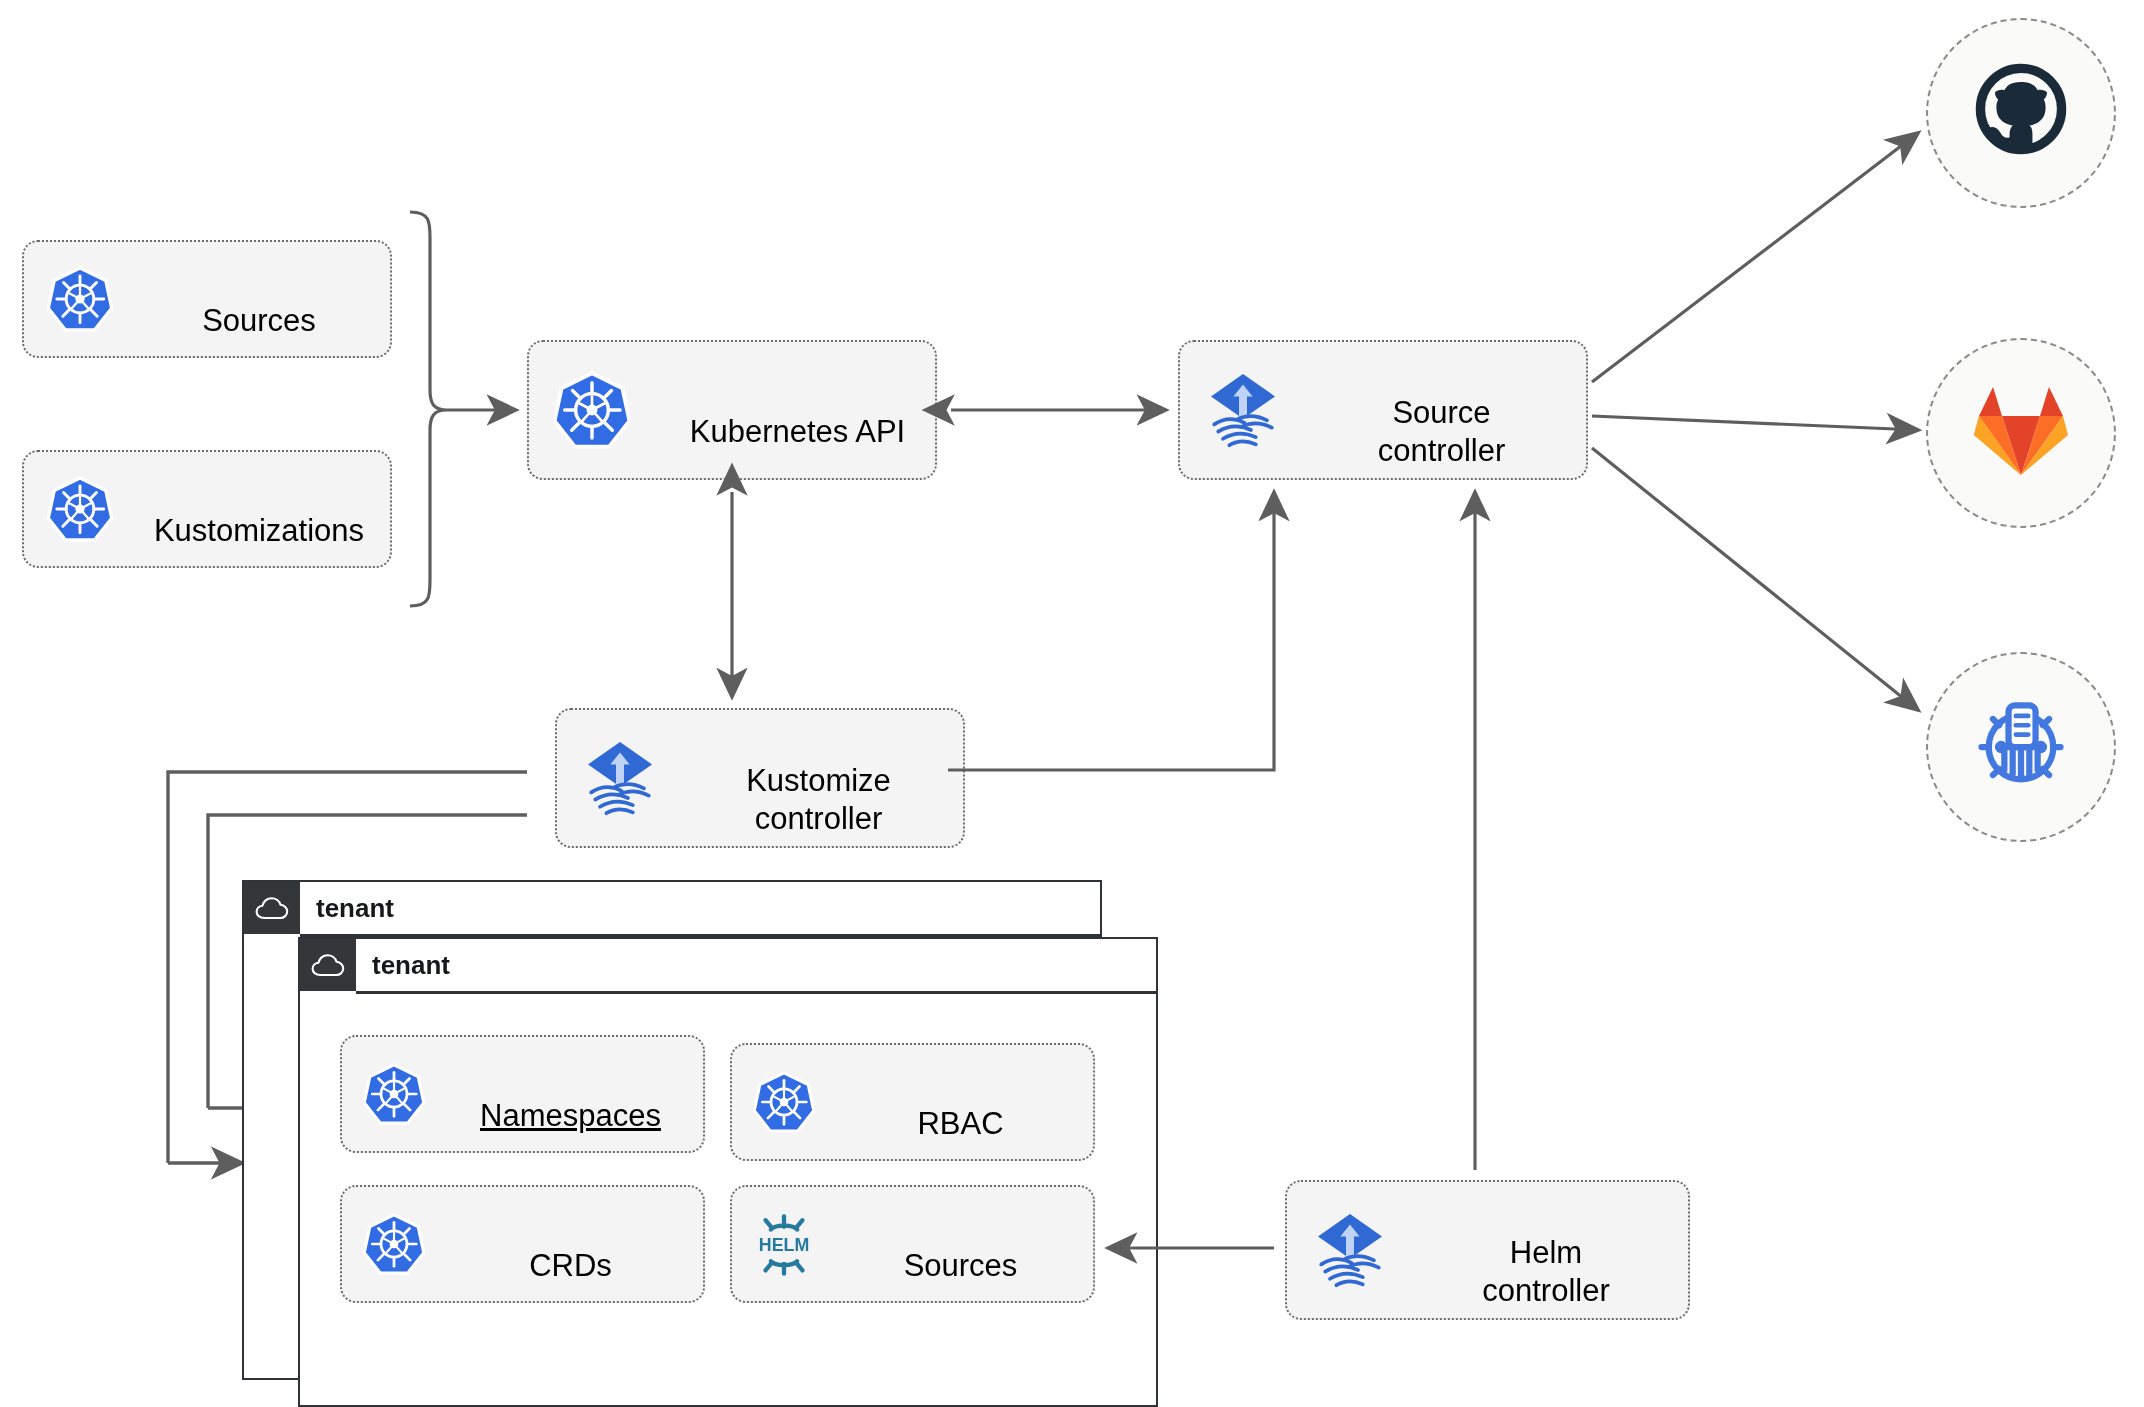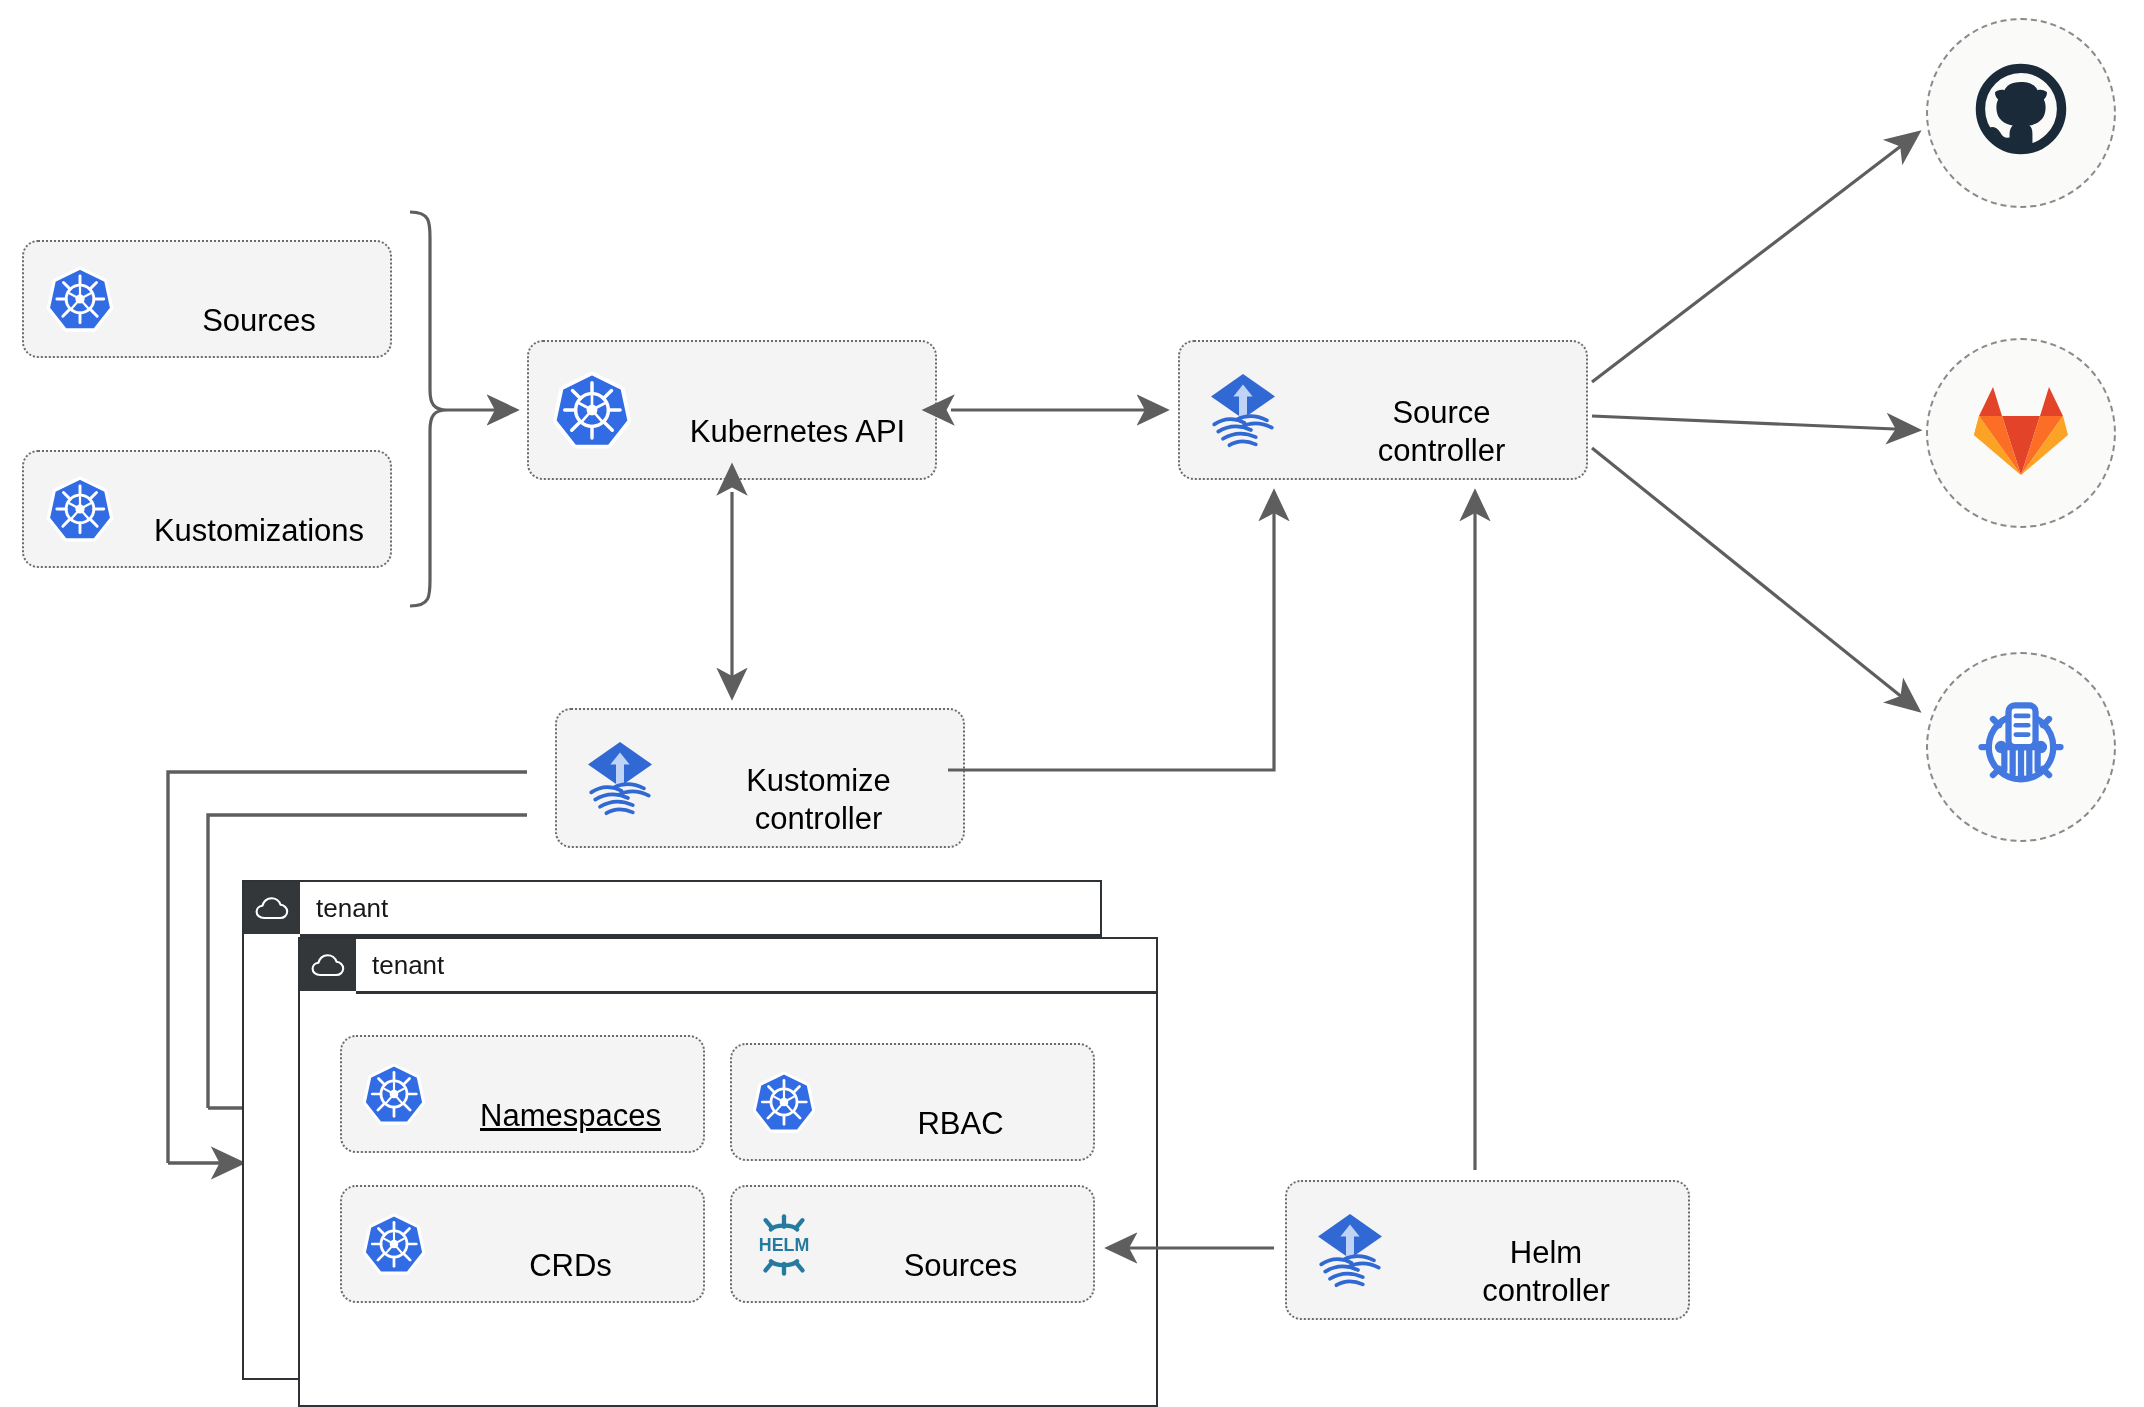--- a/index.html
+++ b/index.html
@@ -66,20 +66,21 @@
     z-index: 4;
   }
   .tenant-bar {
     position: absolute;
     top: 0;
     left: 0;
     height: 52px;
     display: flex;
     align-items: stretch;
     background: transparent;
+    font-weight: bold;
   }
   .tenant-icon {
     width: 56px;
     height: 52px;
     background: #333739;
     display: flex;
     align-items: center;
     justify-content: center;
   }
   .tenant-title {

